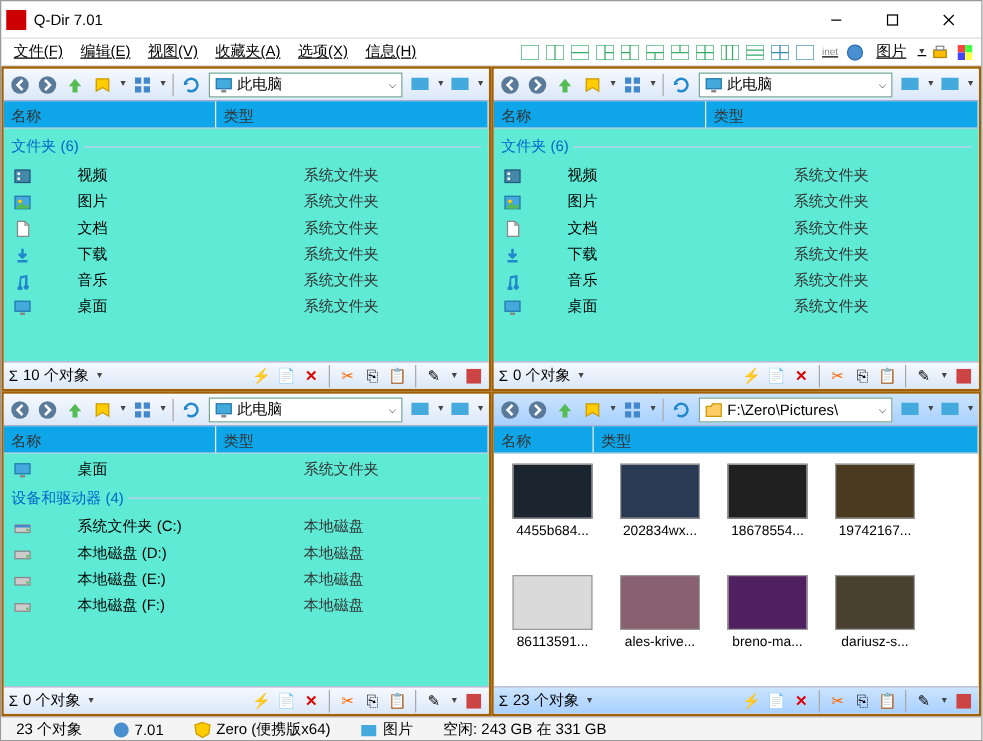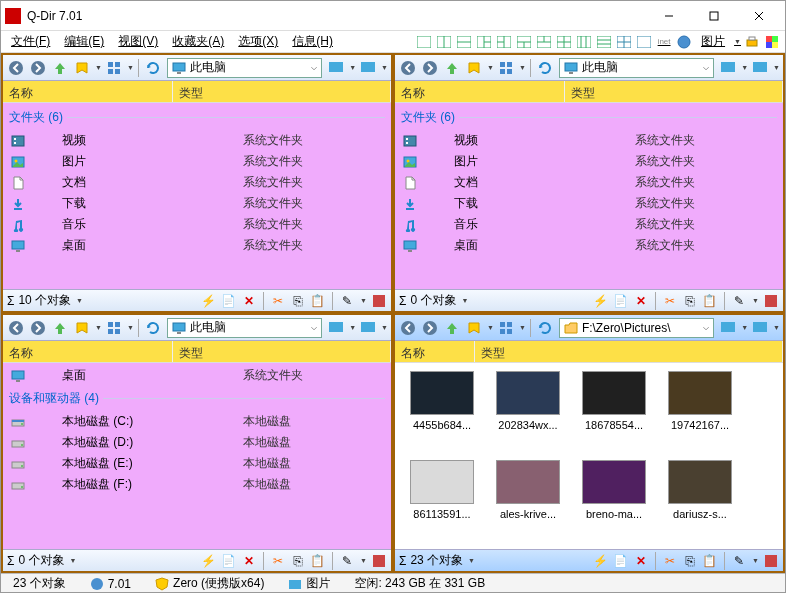--- a/index.html
+++ b/index.html
@@ -13,23 +13,23 @@
 .menubar .spacer { flex: 1; }
 .menubar .tool-icon { width: 18px; height: 16px; display: flex; align-items: center; justify-content: center; cursor: pointer; }
 .panes { display: grid; grid-template-columns: 1fr 1fr; grid-template-rows: 1fr 1fr; height: 520px; }
 .pane { border: 2px solid #a16207; display: flex; flex-direction: column; overflow: hidden; }
 .pane-toolbar { height: 26px; background: linear-gradient(#f5f9ff, #dce8f8); border-bottom: 1px solid #aac; display: flex; align-items: center; padding: 0 3px; gap: 2px; }
 .pane-toolbar.active { background: linear-gradient(#cce4ff, #a8d0ff); }
 .tb-btn { width: 20px; height: 20px; display: flex; align-items: center; justify-content: center; border-radius: 2px; cursor: pointer; }
 .tb-sep { width: 1px; height: 18px; background: #aaa; margin: 0 2px; }
 .combo { flex: 1; height: 20px; background: #fff; border: 1px solid #7a9; display: flex; align-items: center; padding: 0 4px; margin: 0 2px; }
 .combo .dropdown-arrow { margin-left: auto; font-size: 8px; color: #444; }
-.headers { height: 22px; display: flex; border-bottom: 1px solid #ddd; background: #fde047; }
+.headers { height: 22px; display: flex; border-bottom: 1px solid #ddd; background: #0ea5e9; }
 .header-col { padding: 4px 6px; border-right: 1px solid #eee; color: #333; cursor: pointer; }
-.file-list { flex: 1; overflow: auto; background: #f0abfc; padding: 2px 6px; }
+.file-list { flex: 1; overflow: auto; background: #5eead4; padding: 2px 6px; }
 .group-header { color: #0066cc; padding: 4px 0; display: flex; align-items: center; gap: 4px; }
 .group-line { flex: 1; height: 1px; background: #cce; }
 .file-row { display: flex; padding: 2px 0; cursor: pointer; gap: 33px; }
 .file-icon { width: 18px; display: flex; align-items: center; justify-content: center; }
 .file-name { width: 150px; padding-left: 2px; }
 .file-type { color: #333; }
 .thumb-grid { display: flex; flex-wrap: wrap; gap: 8px; padding: 8px; overflow: auto; flex: 1; }
 .thumb { width: 78px; display: flex; flex-direction: column; align-items: center; cursor: pointer; }
 .thumb .img { width: 64px; height: 44px; background: #222; border: 1px solid #999; margin-bottom: 4px; }
 .thumb .lbl { font-size: 11px; white-space: nowrap; overflow: hidden; text-overflow: ellipsis; width: 100%; text-align: center; }
@@ -571,21 +571,21 @@
           <span class="group-line"></span>
         </div>
         <div class="file-row">
           <span class="file-icon">
             <svg width="14" height="14">
               <rect x="1" y="5" width="12" height="6" fill="#ccc" stroke="#888"></rect>
               <rect x="1" y="5" width="12" height="2" fill="#48c"></rect>
               <circle cx="11" cy="9" r="1" fill="#5b5"></circle>
             </svg>
           </span>
-          <span class="file-name">本地磁盘 (C:)</span>
+          <span class="file-name">系统文件夹 (C:)</span>
           <span class="file-type">本地磁盘</span>
         </div>
         <div class="file-row">
           <span class="file-icon">
             <svg width="14" height="14">
               <rect x="1" y="5" width="12" height="6" fill="#ccc" stroke="#888"></rect>
               <circle cx="11" cy="9" r="1" fill="#5b5"></circle>
             </svg>
           </span>
           <span class="file-name">本地磁盘 (D:)</span>

